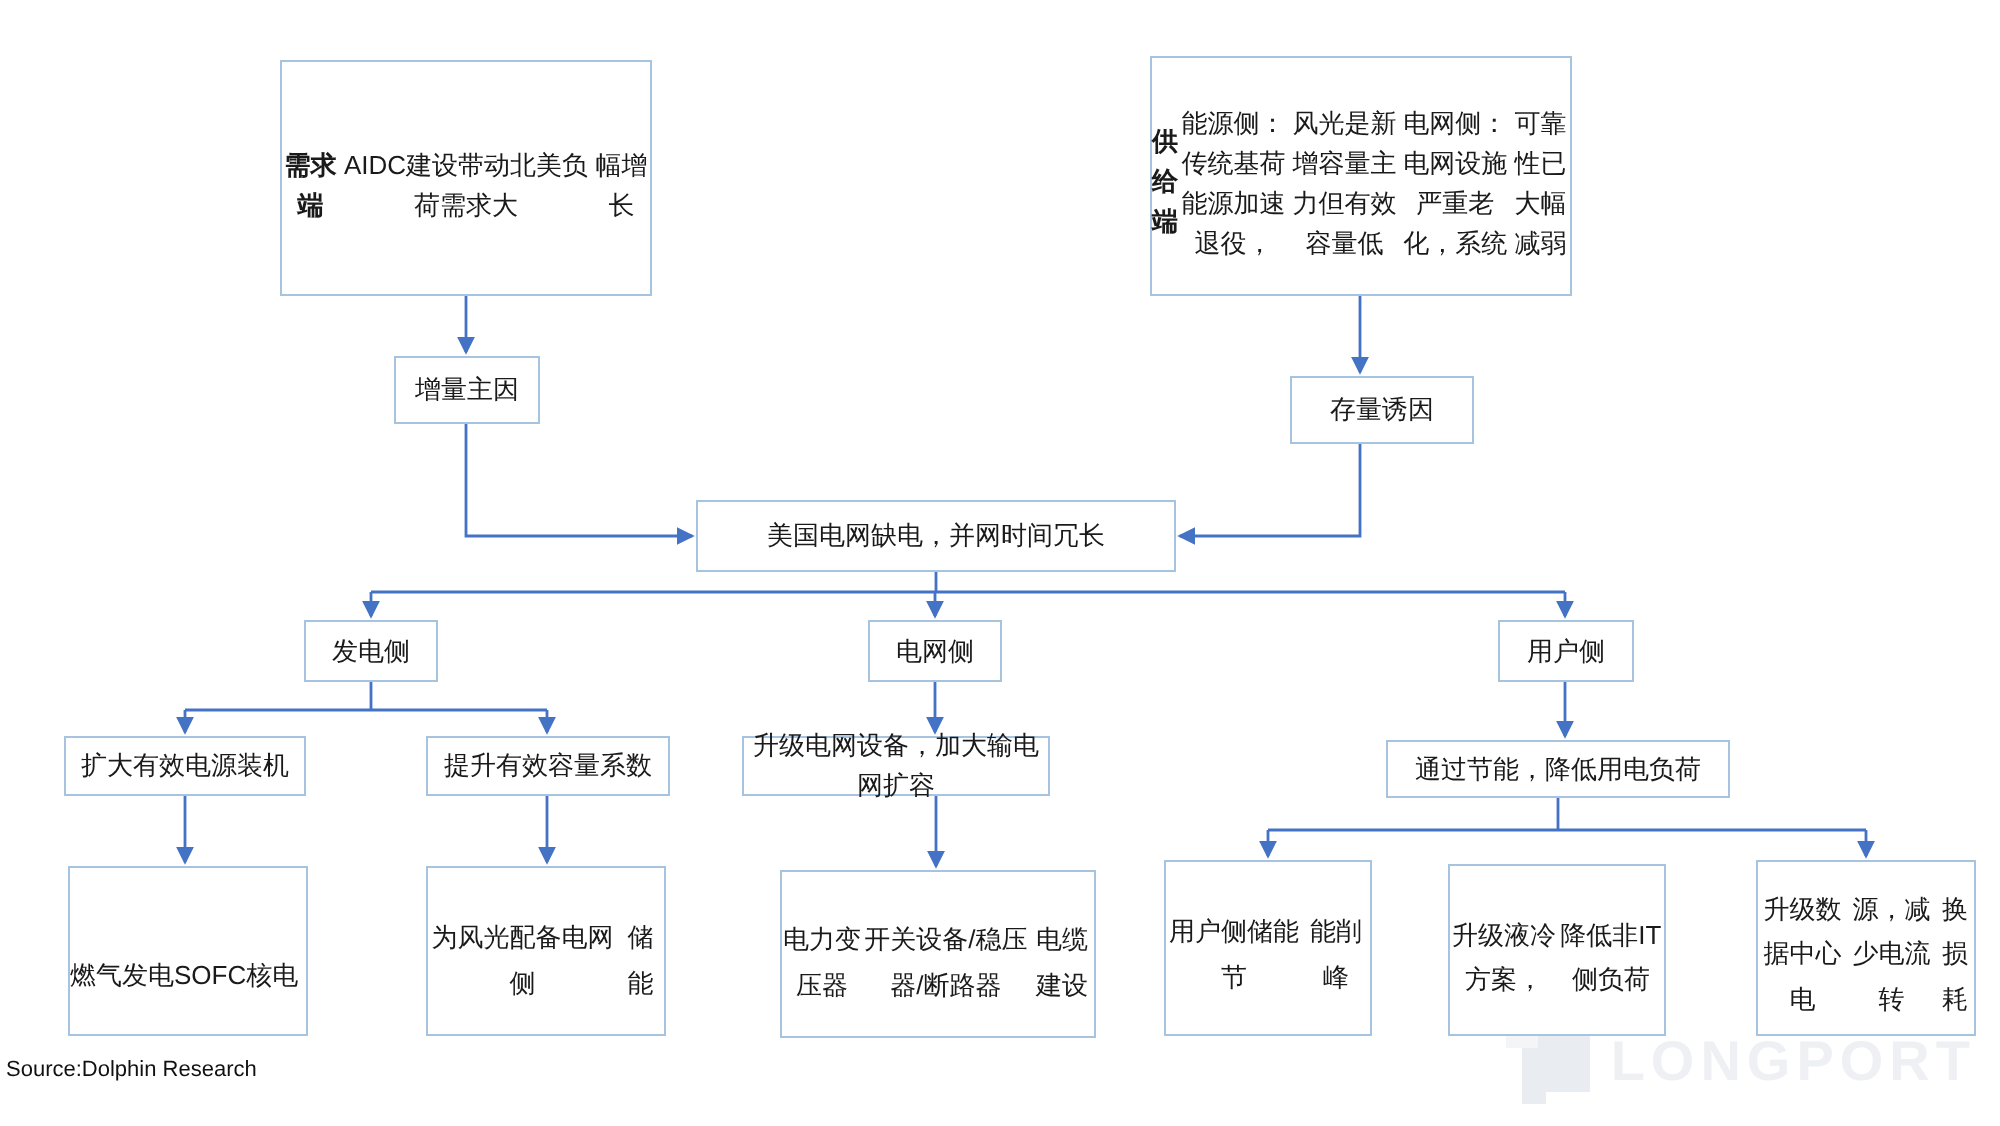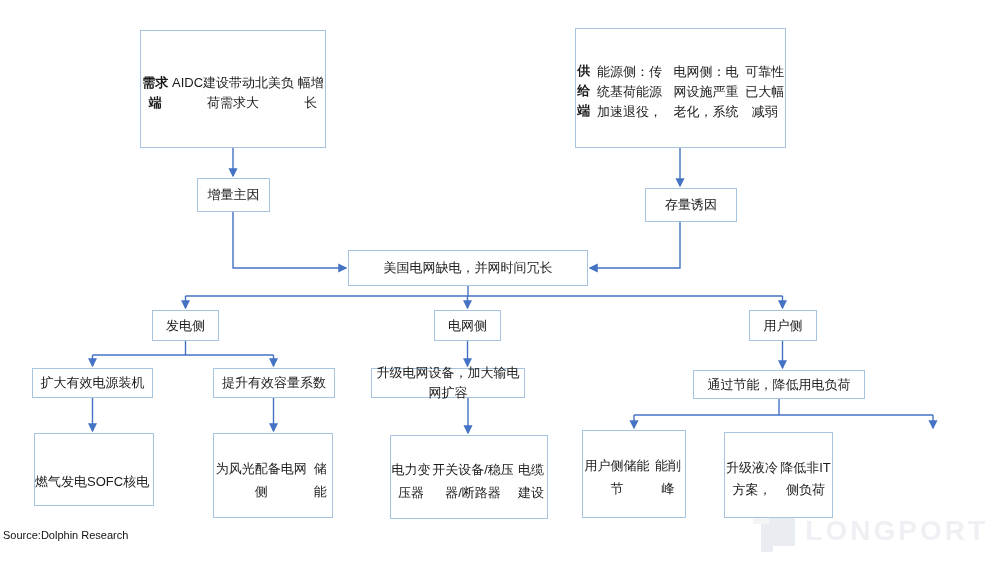--- a/index.html
+++ b/index.html
@@ -91,20 +91,21 @@
 
   <div class="node topalign" style="left:140px;top:30px;width:186px;height:118px;padding-top:8px;">
     <span class="title ln">需求端</span>
     <span class="ln">AIDC建设带动北美负荷需求大</span>
     <span class="ln">幅增长</span>
   </div>
 
   <div class="node topalign" style="left:575px;top:28px;width:211px;height:120px;padding-top:7px;">
     <span class="title ln">供给端</span>
     <span class="ln">能源侧：传统基荷能源加速退役，</span>
+    <span class="ln">风光是新增容量主力但有效容量低</span>
     <span class="ln">电网侧：电网设施严重老化，系统</span>
     <span class="ln">可靠性已大幅减弱</span>
   </div>
 
   <div class="node" style="left:197px;top:178px;width:73px;height:34px;">
     <span>增量主因</span>
   </div>
   <div class="node" style="left:645px;top:188px;width:92px;height:34px;">
     <span>存量诱因</span>
   </div>
@@ -129,21 +130,21 @@
   <div class="node" style="left:213px;top:368px;width:122px;height:30px;">
     <span>提升有效容量系数</span>
   </div>
   <div class="node" style="left:371px;top:368px;width:154px;height:30px;">
     <span>升级电网设备，加大输电网扩容</span>
   </div>
   <div class="node" style="left:693px;top:370px;width:172px;height:29px;">
     <span>通过节能，降低用电负荷</span>
   </div>
 
-  <div class="node topalign lh27" style="left:34px;top:433px;width:120px;height:73px;padding-top:24px;">
+  <div class="node topalign lh27" style="left:34px;top:433px;width:120px;height:85px;padding-top:24px;">
     <span class="ln">燃气发电</span>
     <span class="ln">SOFC</span>
     <span class="ln">核电</span>
   </div>
   <div class="node topalign lh23" style="left:213px;top:433px;width:120px;height:85px;padding-top:8px;">
     <span class="ln">为风光配备电网侧</span>
     <span class="ln">储能</span>
   </div>
   <div class="node topalign lh23" style="left:390px;top:435px;width:158px;height:84px;padding-top:8px;">
     <span class="ln">电力变压器</span>
@@ -151,16 +152,21 @@
     <span class="ln">电缆建设</span>
   </div>
   <div class="node topalign lh225" style="left:582px;top:430px;width:104px;height:88px;padding-top:7px;">
     <span class="ln">用户侧储能节</span>
     <span class="ln">能削峰</span>
   </div>
   <div class="node topalign lh225" style="left:724px;top:432px;width:109px;height:86px;padding-top:8px;">
     <span class="ln">升级液冷方案，</span>
     <span class="ln">降低非IT侧负荷</span>
   </div>
+  <div class="node topalign lh225" style="left:878px;top:430px;width:110px;height:88px;padding-top:7px;">
+    <span class="ln">升级数据中心电</span>
+    <span class="ln">源，减少电流转</span>
+    <span class="ln">换损耗</span>
+  </div>
 
   <div class="source">Source:Dolphin Research</div>
 
 </div>
 
 </body></html>

